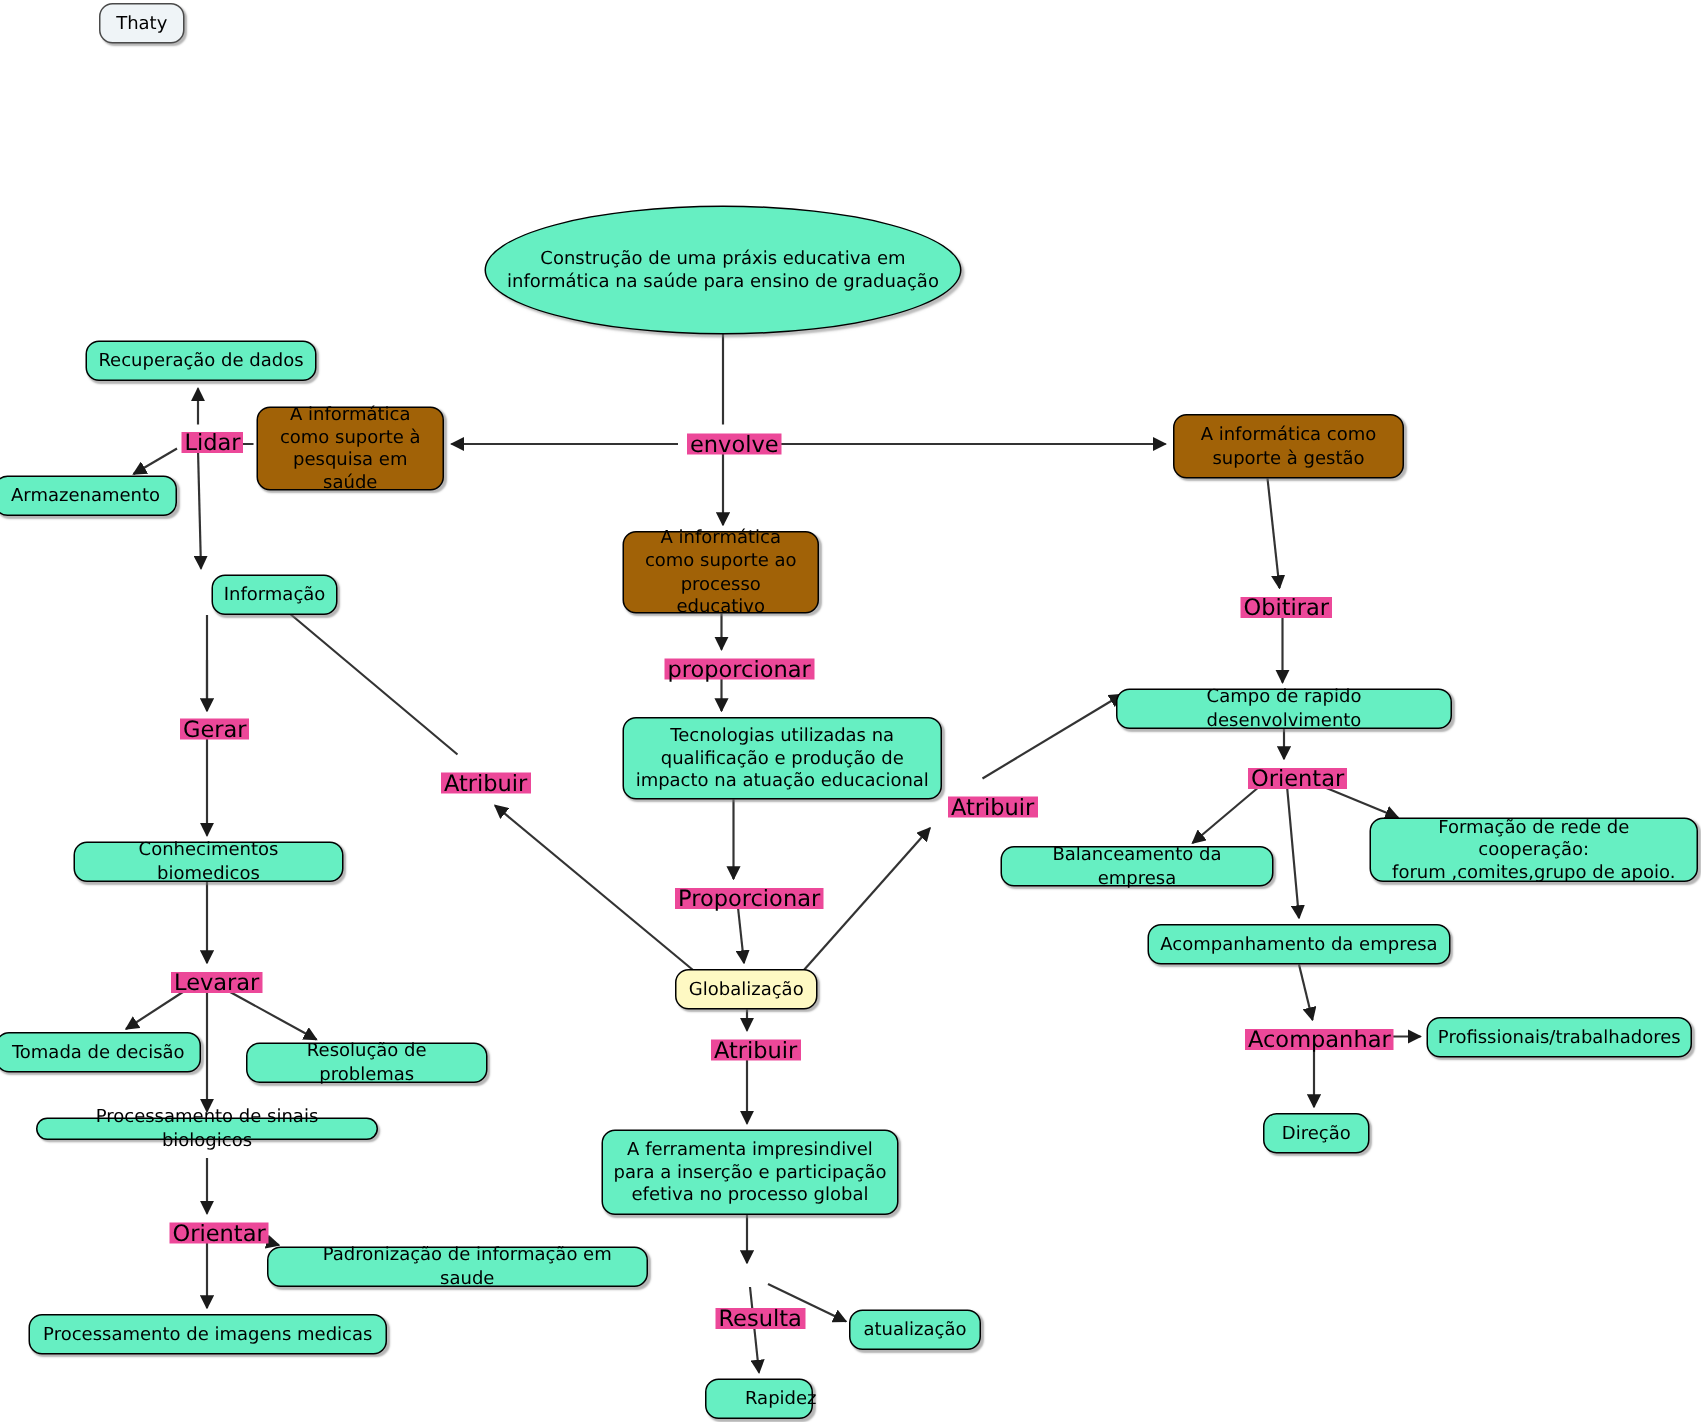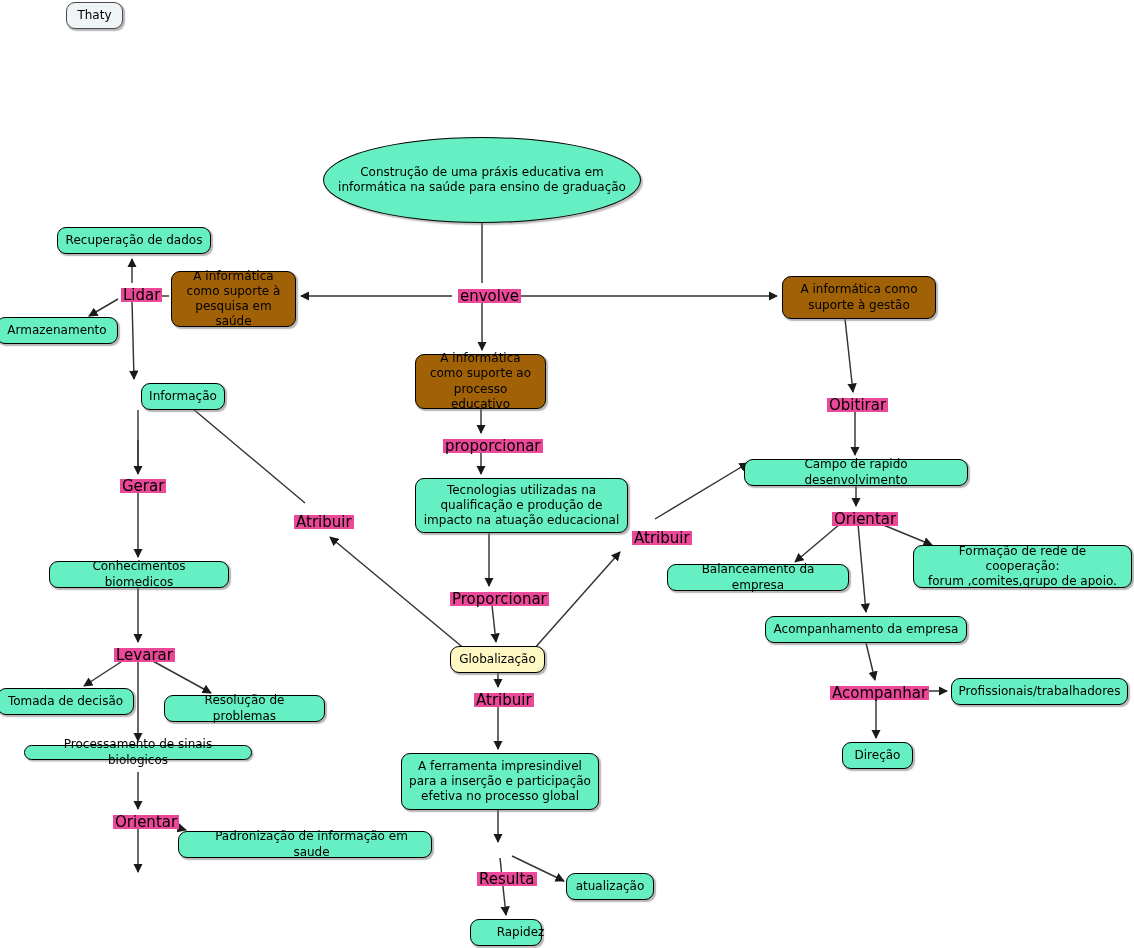--- a/index.html
+++ b/index.html
@@ -200,20 +200,21 @@
   <div class="node teal" style="left:24px;  top:745px; width:228px; height:15px;">Processamento de sinais biologicos</div>
 
   <div class="node teal" style="left:401px; top:753px; width:198px; height:57px;">A ferramenta impresindivel
 para a inserção e participação
 efetiva no processo global</div>
 
   <div class="node teal" style="left:178px; top:831px; width:254px; height:27px;padding-left:20px;">Padronização de informação em saude</div>
 
   <div class="node teal" style="left:566px; top:873px; width:88px;  height:27px;">atualização</div>
 
+  <div class="node teal" style="left:19px;  top:876px; width:239px; height:27px;">Processamento de imagens medicas</div>
 
   <div class="node teal" style="left:470px; top:919px; width:72px;  height:27px;padding-left:36px;">Rapidez</div>
 
   <div class="linklabel" style="left:458px; top:289px;">envolve</div>
   <div class="linklabel" style="left:121px; top:288px;">Lidar</div>
   <div class="linklabel" style="left:827px; top:398px;">Obitirar</div>
   <div class="linklabel" style="left:120px; top:479px;">Gerar</div>
   <div class="linklabel" style="left:443px; top:439px;">proporcionar</div>
   <div class="linklabel" style="left:832px; top:512px;">Orientar</div>
   <div class="linklabel" style="left:294px; top:515px;">Atribuir</div>

